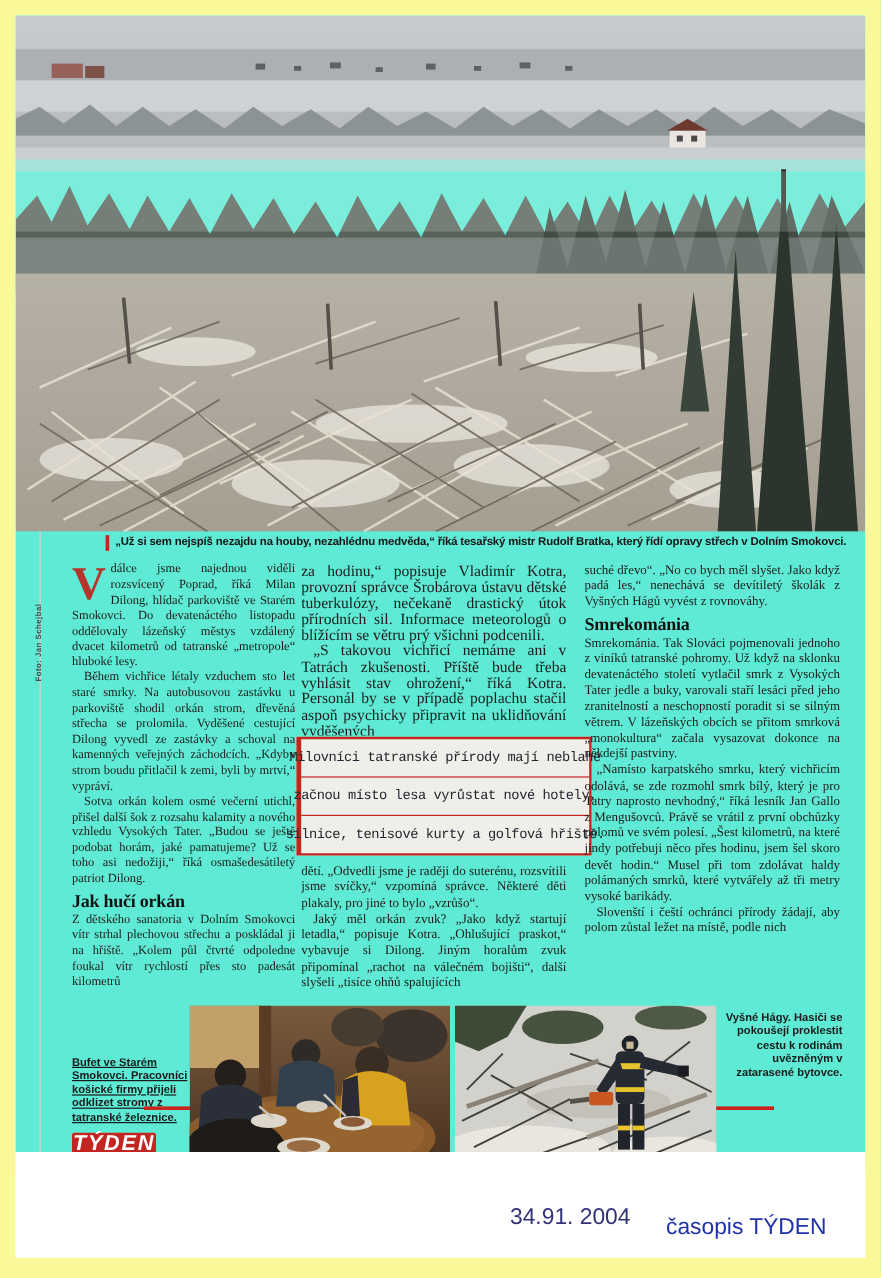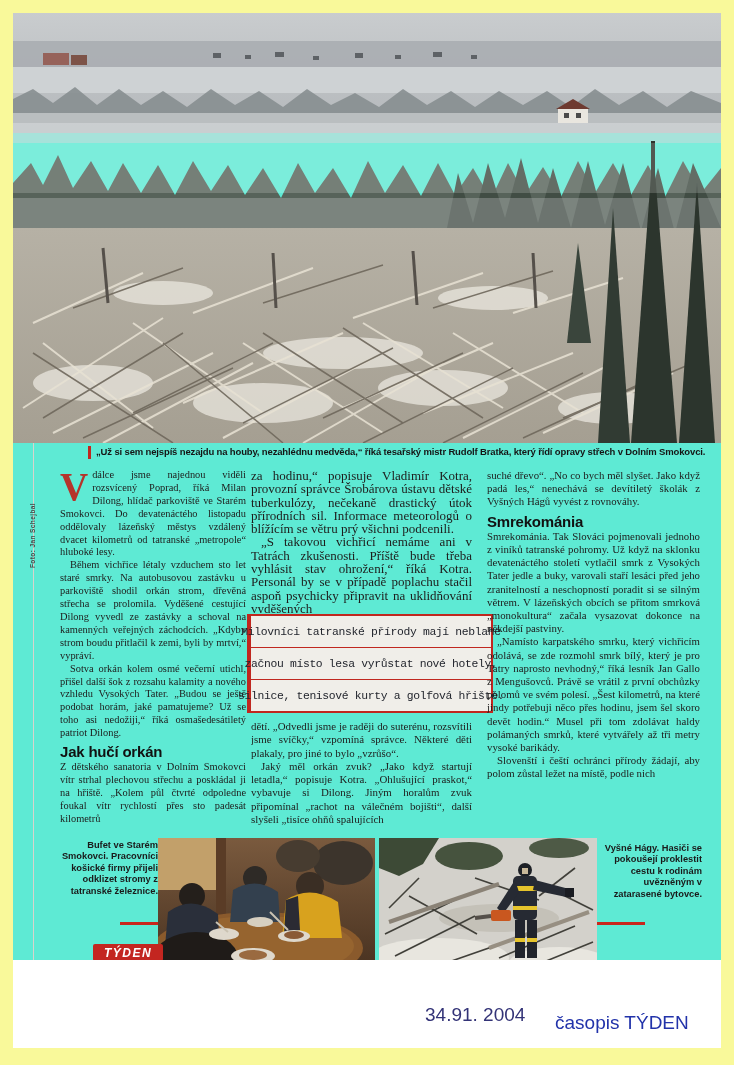--- a/index.html
+++ b/index.html
@@ -21,42 +21,42 @@
   .col{position:absolute;overflow:hidden;font-family:"Liberation Serif","DejaVu Serif",serif;
     color:#1d1c1b;text-align:justify;}
   .c1{left:47px;top:456px;width:186px;height:374px;font-size:10.4px;line-height:12.9px;}
   .c2t{left:238px;top:456px;width:221px;height:144px;font-size:13px;line-height:13.3px;}
   .c2b{left:238px;top:707px;width:221px;height:122px;font-size:10.9px;line-height:13.3px;}
   .c3{left:474px;top:456px;width:213px;height:374px;font-size:10.8px;line-height:13.2px;}
   .col p{margin:0;}
   .col p + p{text-indent:10px;}
   .dropcap{float:left;font-size:39px;line-height:33px;color:#b5342b;font-weight:bold;
     margin:1px 4px 0 0;font-family:"Liberation Serif",serif;}
-  .heading{font-family:Liberation Sans, sans-serif;font-weight:bold;font-size:15px;
+  .heading{font-family:Liberation Serif, serif;font-weight:bold;font-size:15px;
     letter-spacing:-0.2px;margin:6px 0 2px 0;color:#111;}
 
   .quotebox{position:absolute;left:234px;top:601px;width:246px;height:99px;
     border:2px solid #c0271f;border-left:4px solid #c0271f;background:#f0eee9;
     box-sizing:border-box;display:flex;flex-direction:column;}
   .quoterow{flex:1;display:flex;align-items:center;justify-content:center;
     border-bottom:1.5px solid #c0271f;font-size:11.4px;letter-spacing:-0.35px;
     color:#23262e;font-weight:500;white-space:nowrap;font-family:Liberation Mono, monospace;}
   .quoterow:last-child{border-bottom:none;}
 
   .bcap{position:absolute;font-size:9.3px;font-weight:bold;color:#1a1a1a;line-height:11.4px;}
-  .bcapL{left:47px;top:827px;width:98px;text-align:right;}
+  .bcapL{left:47px;top:867px;width:98px;text-align:left;text-decoration:underline;}
   .bcapR{left:587px;top:830px;width:102px;text-align:right;}
   .redline{position:absolute;height:3px;background:#c8261c;}
 
   .photo1{position:absolute;left:145px;top:825px;width:217px;height:137px;display:block;}
   .photo2{position:absolute;left:366px;top:825px;width:218px;height:137px;display:block;}
 
   .tydenlogo{position:absolute;left:47px;top:931px;width:70px;height:17px;background:#c32620;
-    color:#fff;font-weight:bold;font-style:italic;font-size:12px;letter-spacing:1.5px;
-    display:flex;align-items:center;justify-content:center;border-radius:2px;margin-left:33px;}
+    color:#fff;font-weight:bold;font-style:italic;font-size:18px;letter-spacing:1.5px;
+    display:flex;align-items:center;justify-content:center;border-radius:2px;}
   .pagenum{position:absolute;left:127px;top:933px;font-size:11.5px;font-weight:bold;color:#333;margin-top:24px;}
   .scanedge{position:absolute;left:70px;top:948px;width:638px;height:17px;background:#161616;}
 
   .footer{position:absolute;left:0;top:965px;width:708px;height:70px;background:#ffffff;}
   .f-url{position:absolute;left:177px;top:26px;font-size:19px;color:#dd1111;}
   .f-date{position:absolute;left:412px;top:26px;font-size:19px;color:#333377;}
   .f-src{position:absolute;left:542px;top:34px;font-size:19px;color:#2233aa;}
 </style>
 </head>
 <body>

